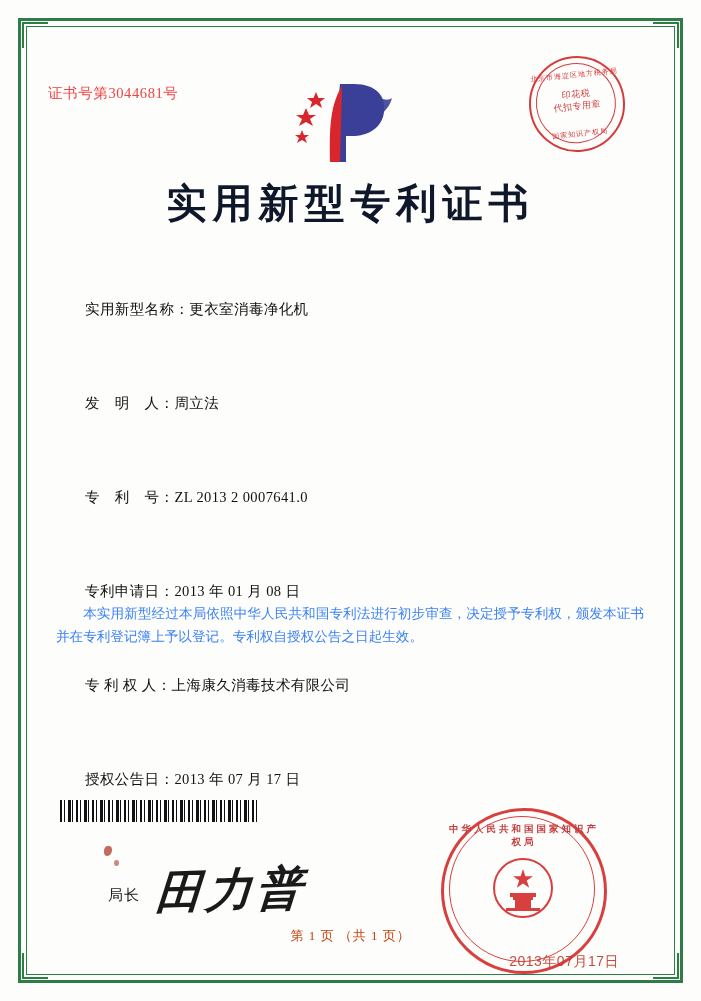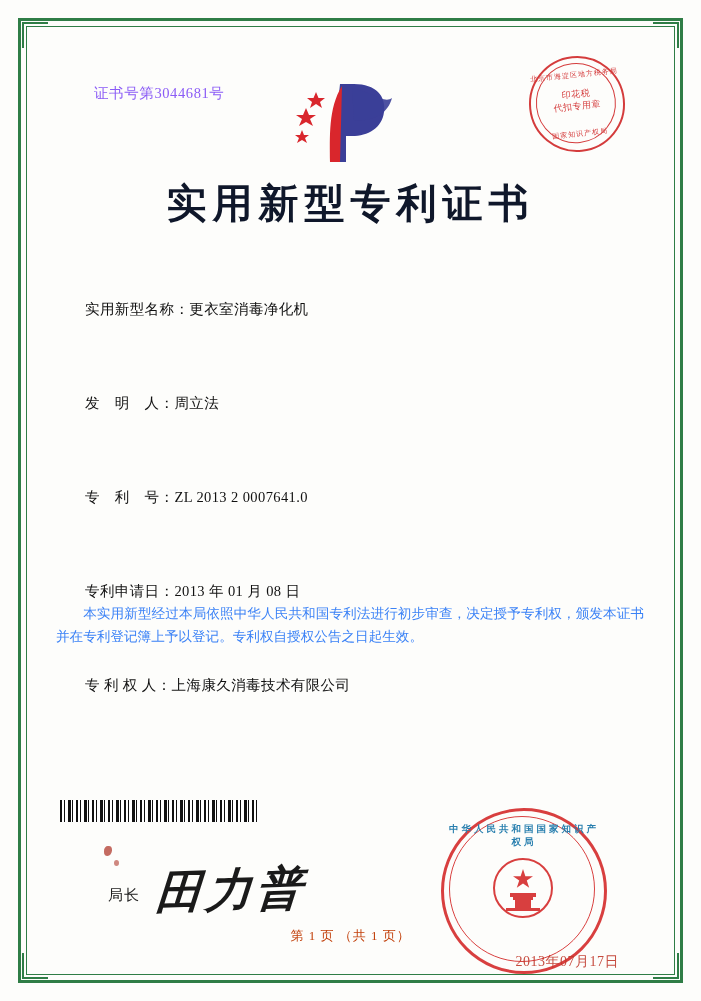--- a/index.html
+++ b/index.html
@@ -56,22 +56,21 @@
     width: 605px;
     height: 905px;
   }
 
   
   .cert-no {
     position: absolute;
     left: 0; top: 36px;
     font-size: 14.5px;
     letter-spacing: 0.6px;
-    color: #8b5cf6;
-    margin-left: 46px;
+    color: #ef4444;
   }
 
   
   .logo {
     position: absolute;
     left: 232px; top: 30px;
     width: 140px; height: 90px;
   }
 
   
@@ -205,21 +204,21 @@
     opacity: 0.6;
   }
 
   
   .seal {
     position: absolute;
     right: 46px; top: 760px;
     width: 160px; height: 160px;
     border-radius: 50%;
     border: 3px solid #d21f1f;
-    color: #0369a1;
+    color: #b91c1c;
     opacity: 0.85;
   }
   .seal .inner-ring {
     position: absolute;
     left: 5px; top: 5px;
     width: 144px; height: 144px;
     border-radius: 50%;
     border: 1px solid #d21f1f;
   }
   .seal .emblem {
@@ -236,21 +235,21 @@
     font-weight: bold;
   }
   .seal-text-top { top: 12px; }
   .seal-text-bottom { bottom: 10px; }
   .seal-date {
     position: absolute;
     right: 34px; top: 905px;
     font-size: 14px;
     color: #c0392b;
     letter-spacing: 0.5px;
-    font-family: Liberation Serif, serif;
+    font-family: Liberation Sans, sans-serif;
     opacity: 0.9;
   }
 
   
   .footer {
     position: absolute;
     left: 0; bottom: 8px;
     width: 605px;
     text-align: center;
     font-size: 13px;
@@ -307,20 +306,23 @@
         <span class="field-label">发　明　人：</span><span class="field-value">周立法</span>
       </div>
       <div class="field-row">
         <span class="field-label">专　利　号：</span><span class="field-value">ZL 2013 2 0007641.0</span>
       </div>
       <div class="field-row">
         <span class="field-label">专利申请日：</span><span class="field-value">2013 年 01 月 08 日</span>
       </div>
       <div class="field-row">
         <span class="field-label">专 利 权 人：</span><span class="field-value">上海康久消毒技术有限公司</span>
+      </div>
+      <div class="field-row">
+        <span class="field-label">授权公告日：</span><span class="field-value">2013 年 07 月 17 日</span>
       </div>
     </div>
 
     <div class="paragraphs">
       <p>本实用新型经过本局依照中华人民共和国专利法进行初步审查，决定授予专利权，颁发本证书并在专利登记簿上予以登记。专利权自授权公告之日起生效。</p>
     </div>
 
     <div class="barcode"></div>
 
     <div class="ink-dot"></div>

